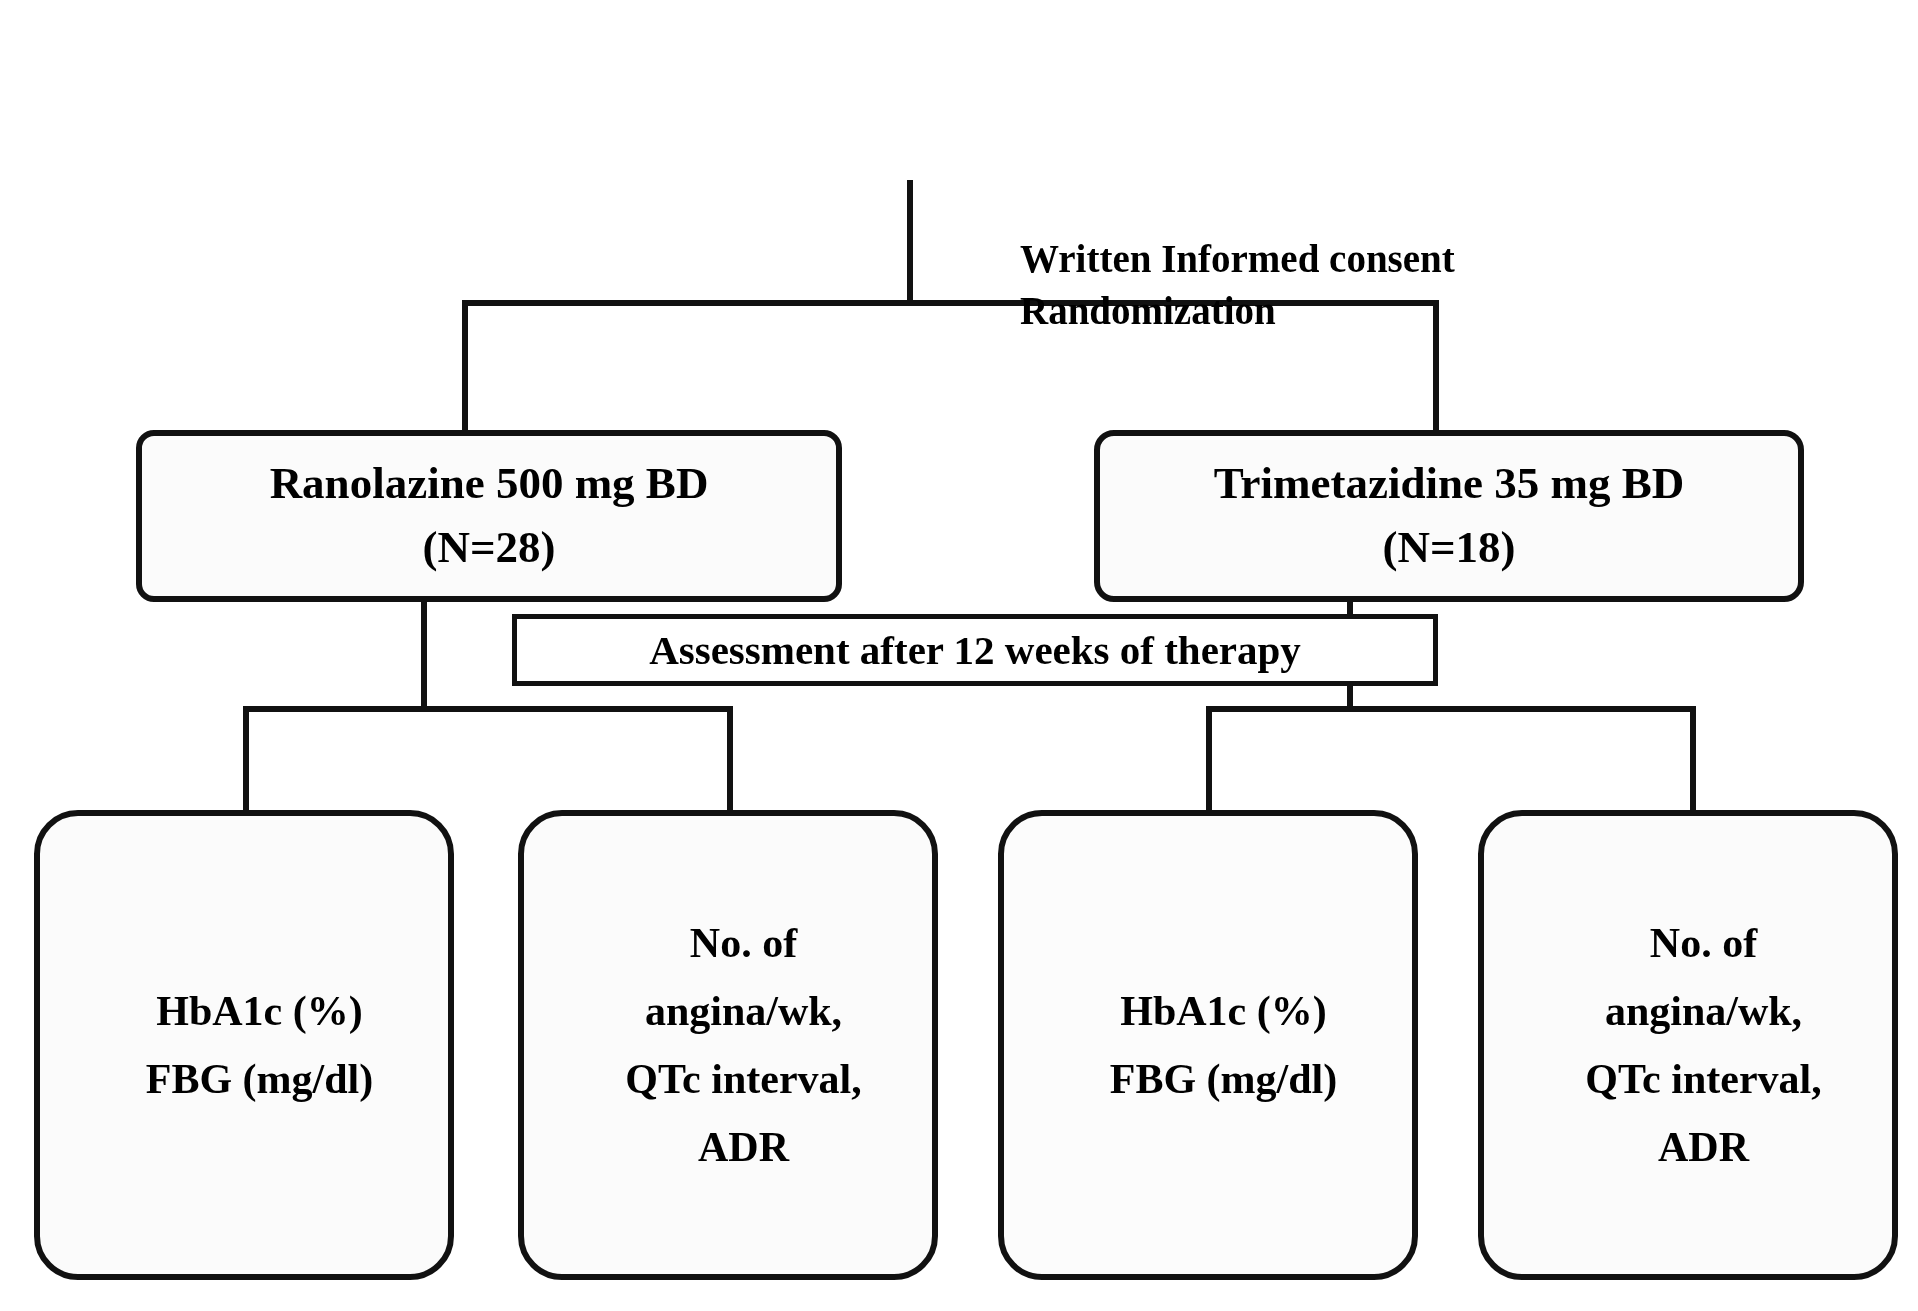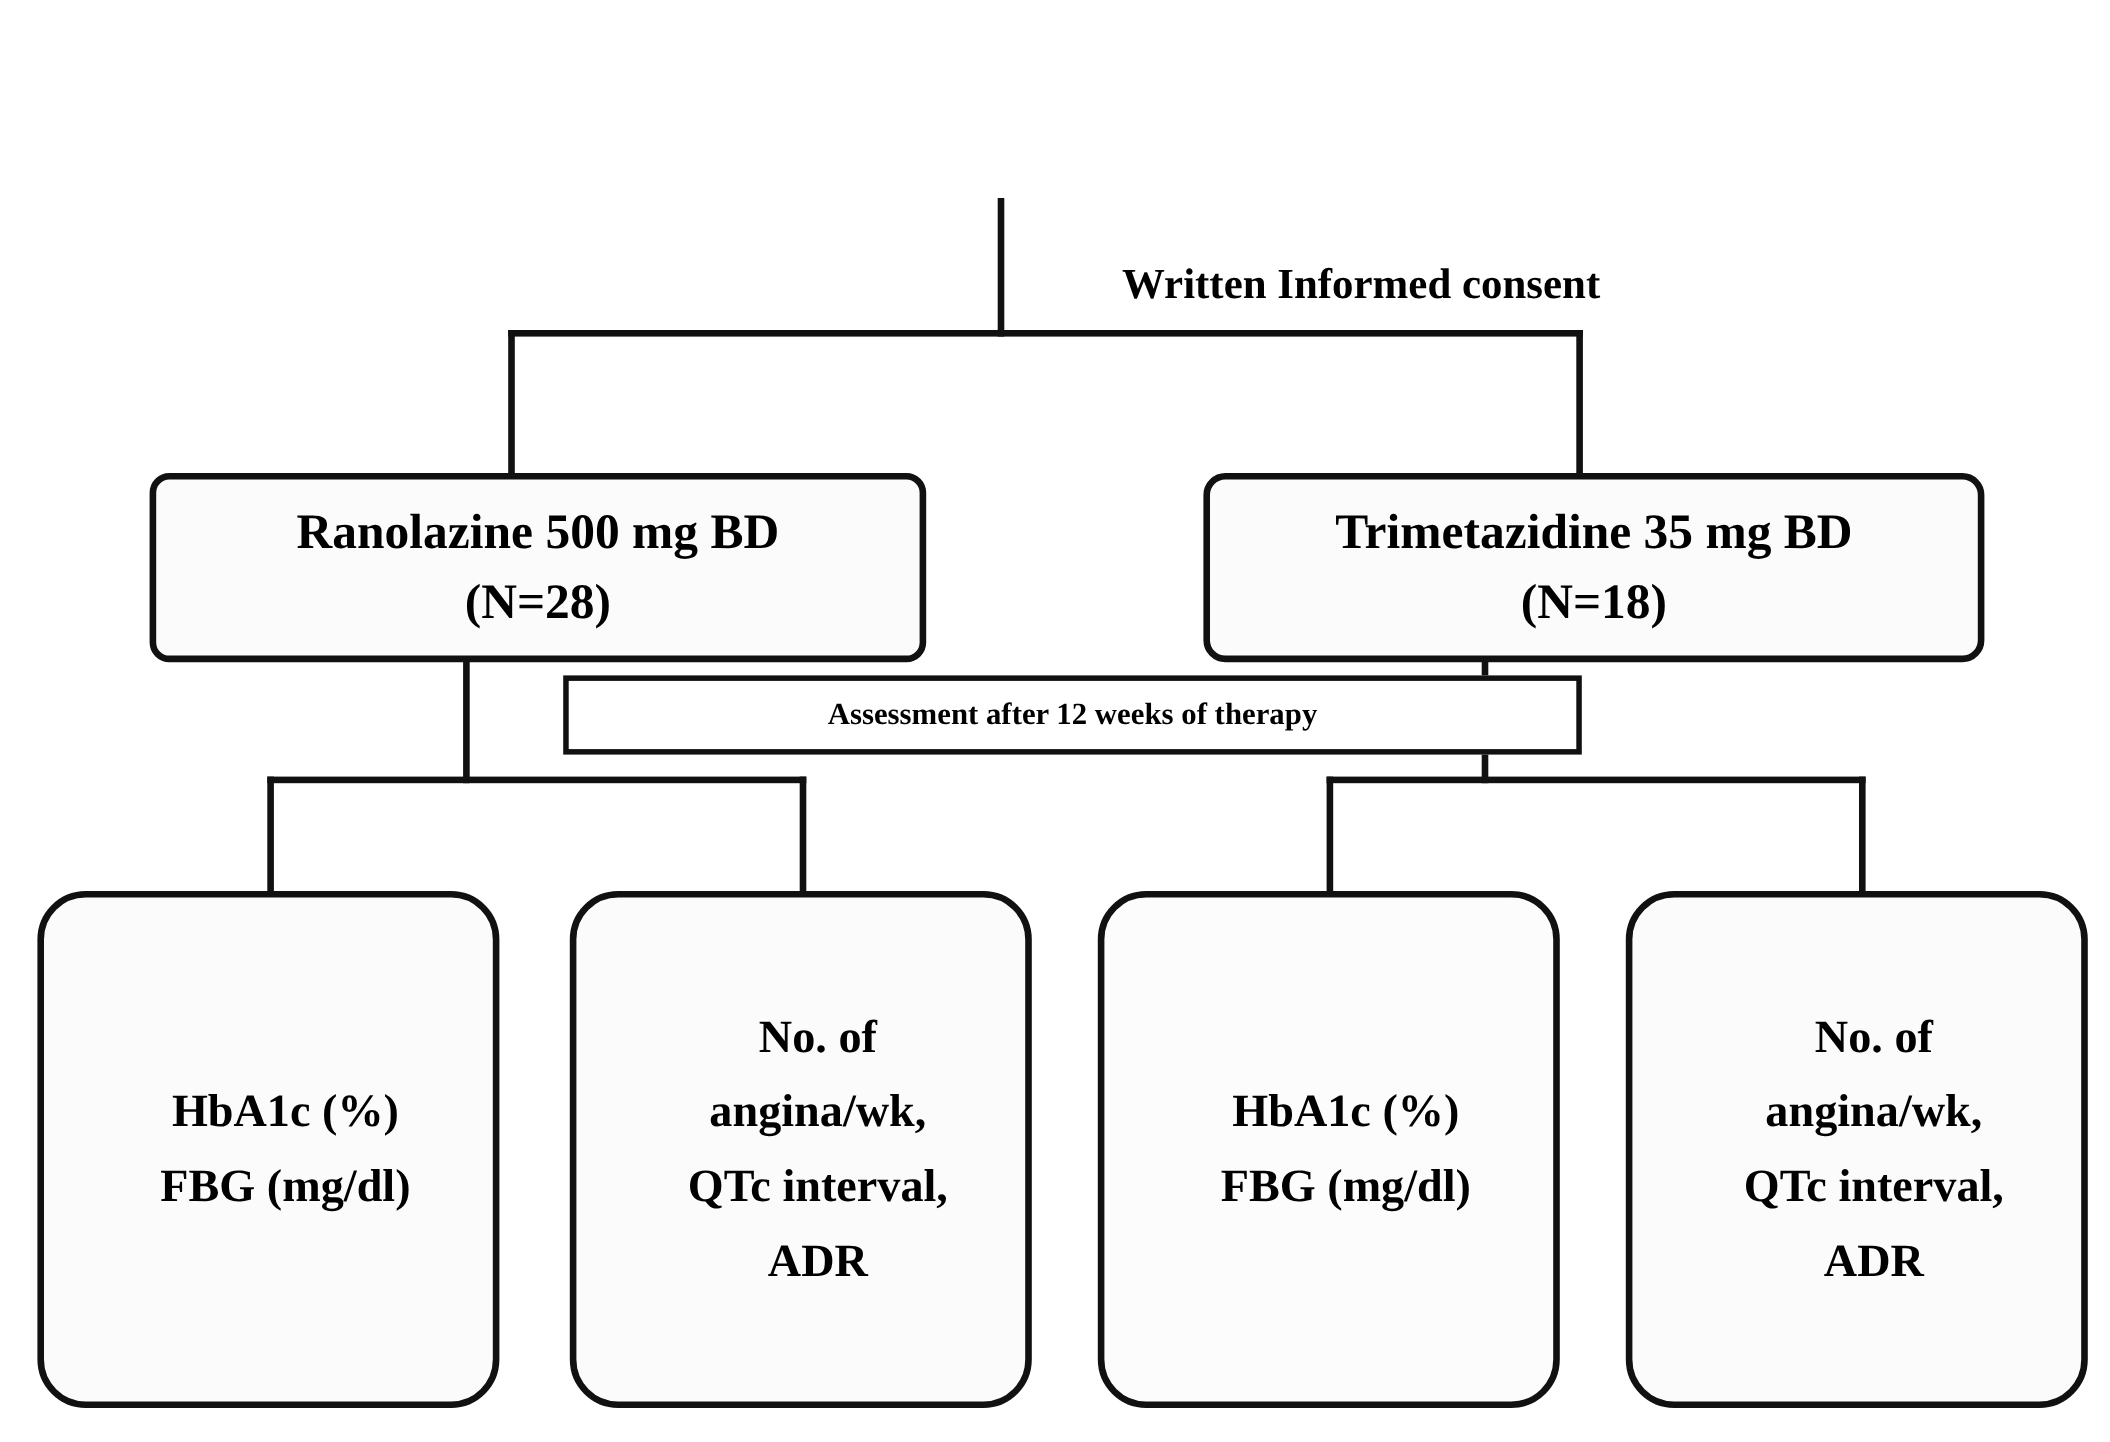--- a/index.html
+++ b/index.html
@@ -59,21 +59,21 @@
     font-size: 45px;
     line-height: 1.42;
   }
 
   #node-assessment {
     left: 512px; top: 614px;
     width: 926px; height: 72px;
     border-radius: 0;
     border-width: 5px;
     background: #ffffff;
-    font-size: 28px;
+    font-size: 41px;
     z-index: 6;
     text-align: right;
   }
 
   .outcome {
     top: 810px;
     width: 420px;
     height: 470px;
     border-radius: 44px;
     font-size: 42px;
@@ -143,20 +143,21 @@
   <div class="conn v" id="conn-l-d2"></div>
 
   <div class="conn v" id="conn-r-stem"></div>
   <div class="conn h" id="conn-r-bar"></div>
   <div class="conn v" id="conn-r-d1"></div>
   <div class="conn v" id="conn-r-d2"></div>
 
 
   <div id="annotation-consent">
     <span class="line">Written Informed consent</span>
+    <span class="line">Randomization</span>
   </div>
 
   <div class="node" id="node-arm-ranolazine">
     <span class="line">Ranolazine 500 mg BD</span>
     <span class="line">(N=28)</span>
   </div>
 
   <div class="node" id="node-arm-trimetazidine">
     <span class="line">Trimetazidine 35 mg BD</span>
     <span class="line">(N=18)</span>

